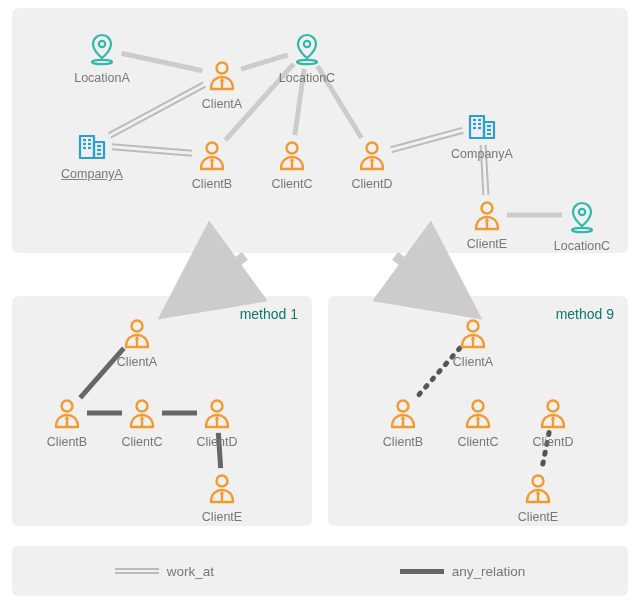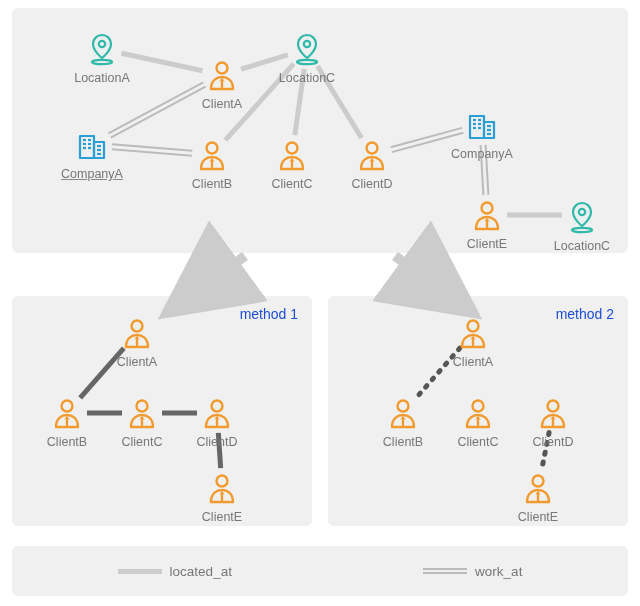--- a/index.html
+++ b/index.html
@@ -16,21 +16,21 @@
     position: absolute;
     background: #f0f0f0;
     border-radius: 6px;
   }
   .panel-top { left: 12px; top: 8px; width: 616px; height: 245px; }
   .panel-m1  { left: 12px; top: 296px; width: 300px; height: 230px; }
   .panel-m2  { left: 328px; top: 296px; width: 300px; height: 230px; }
   .panel-leg { left: 12px; top: 546px; width: 616px; height: 50px; display:flex; align-items:center; justify-content:space-around; padding:0 10px;}
 
   .method-label {
-    position: absolute; top: 10px; right: 14px; color: #1d4ed8; font-size: 14px;
+    position: absolute; top: 10px; right: 14px; color: #0f766e; font-size: 14px;
   }
 
   svg.arrows { position:absolute; left:0; top:0; width:640px; height:606px; pointer-events:none; }
 
   .node {
     position: absolute;
     text-align: center;
     width: 70px;
     transform: translate(-35px, 0);
   }
@@ -209,21 +209,21 @@
       <circle cx="17" cy="10" r="5.5"></circle>
       <path d="M6 31 C6 22 12 19 17 19 C22 19 28 22 28 31 Z"></path>
       <path d="M17 20 L14 24 L17 22 L20 24 Z" fill="#f39a2f" stroke="none"></path>
       <line x1="17" y1="22" x2="17" y2="29"></line>
     </g>
           </svg></span><span class="lbl">ClientE</span></div>
     </div>
 </div>
 
 <div class="panel panel-m2">
-  <span class="method-label">method 2</span>
+  <span class="method-label">method 9</span>
   <svg class="edges" style="position:absolute;left:0;top:0;width:100%;height:100%;overflow:visible">
       <line x1="131.82990784262964" y1="52.051533894137556" x2="88.17009215737036" y2="101.94846610586245" stroke="#555555" stroke-width="5" stroke-dasharray="2 8" stroke-linecap="round"></line>
       <line x1="221.0776772972363" y1="136.6116135138184" x2="213.9223227027637" y2="172.3883864861816" stroke="#555555" stroke-width="5" stroke-dasharray="2 8" stroke-linecap="round"></line>
     </svg>
   <div class="nodes">
       <div class="node" style="left: 145px; top: 20px;"><span class="icon-wrap"><svg class="ico" viewBox="0 0 34 34">
             <g fill="none" stroke="#f39a2f" stroke-width="2.4" stroke-linecap="round" stroke-linejoin="round">
       <circle cx="17" cy="10" r="5.5"></circle>
       <path d="M6 31 C6 22 12 19 17 19 C22 19 28 22 28 31 Z"></path>
       <path d="M17 20 L14 24 L17 22 L20 24 Z" fill="#f39a2f" stroke="none"></path>
@@ -270,20 +270,20 @@
     <marker id="ah" markerWidth="10" markerHeight="10" refX="6" refY="5" orient="auto">
       <path d="M0,0 L10,5 L0,10 Z" fill="#ccc"></path>
     </marker>
   </defs>
   <line x1="245" y1="256" x2="190" y2="296" stroke="#ccc" stroke-width="10" marker-end="url(#ah)"></line>
   <line x1="395" y1="256" x2="450" y2="296" stroke="#ccc" stroke-width="10" marker-end="url(#ah)"></line>
 </svg>
 
 <div class="panel panel-leg">
   <div class="legend-item">
-    <span class="leg-line"></span>
-    <span>located_at</span>
-  </div>
-  <div class="legend-item">
     <span class="leg-double"></span>
     <span>work_at</span>
   </div>
+  <div class="legend-item">
+    <span class="leg-dark"></span>
+    <span>any_relation</span>
+  </div>
 </div>
 
 </body></html>

